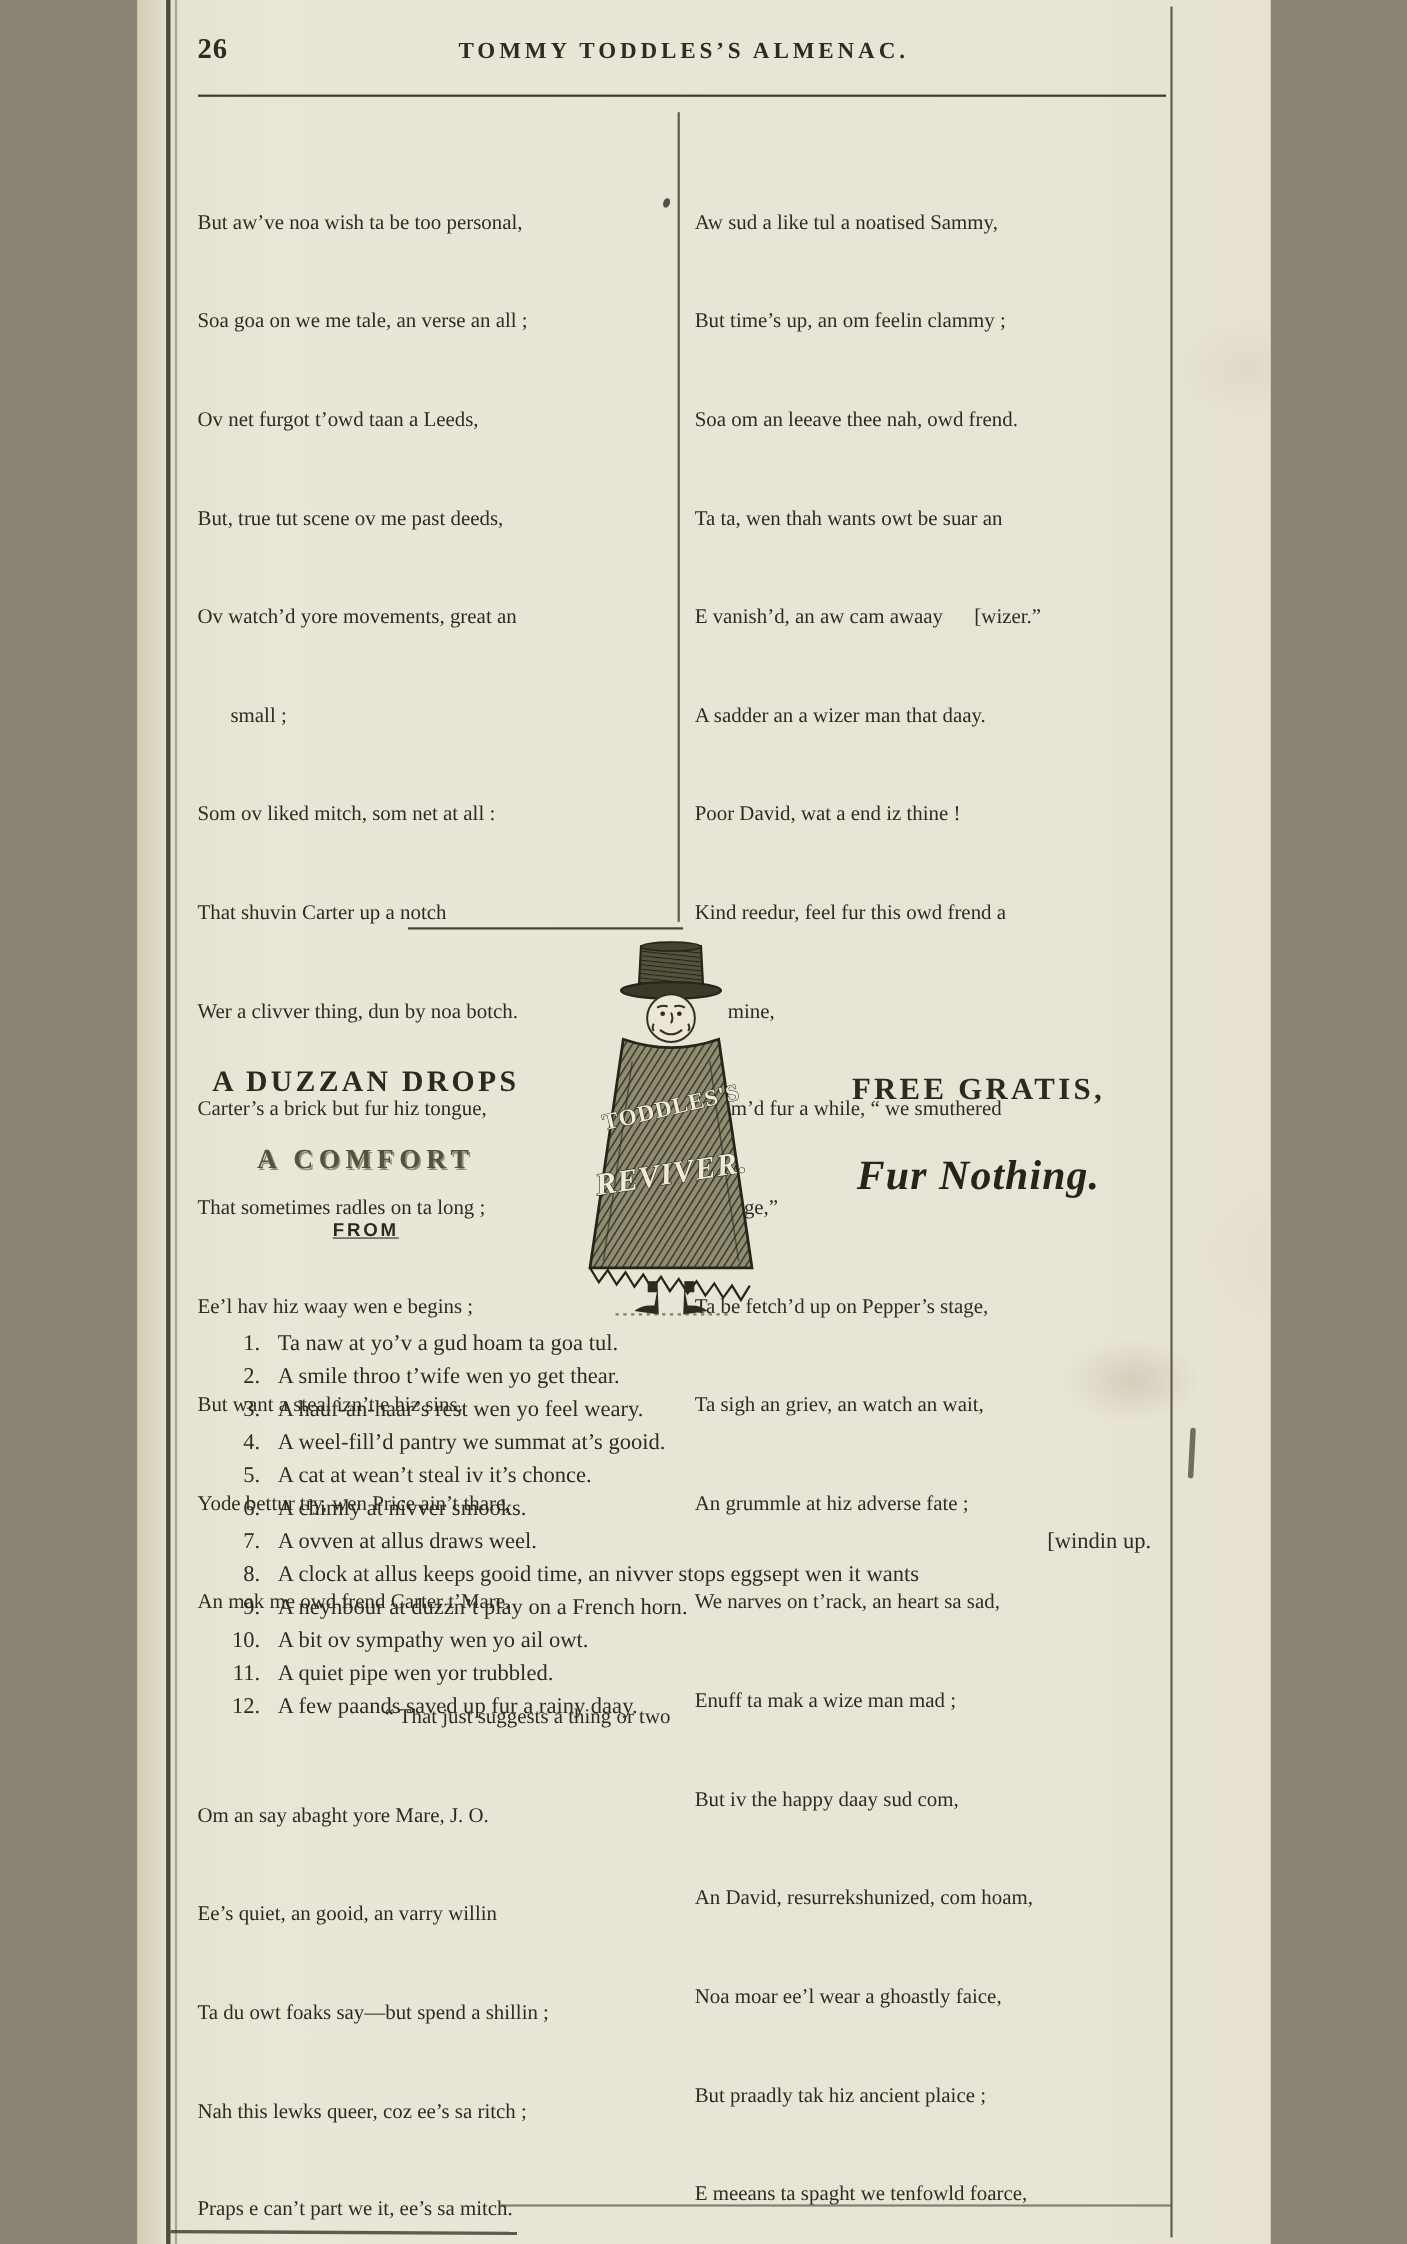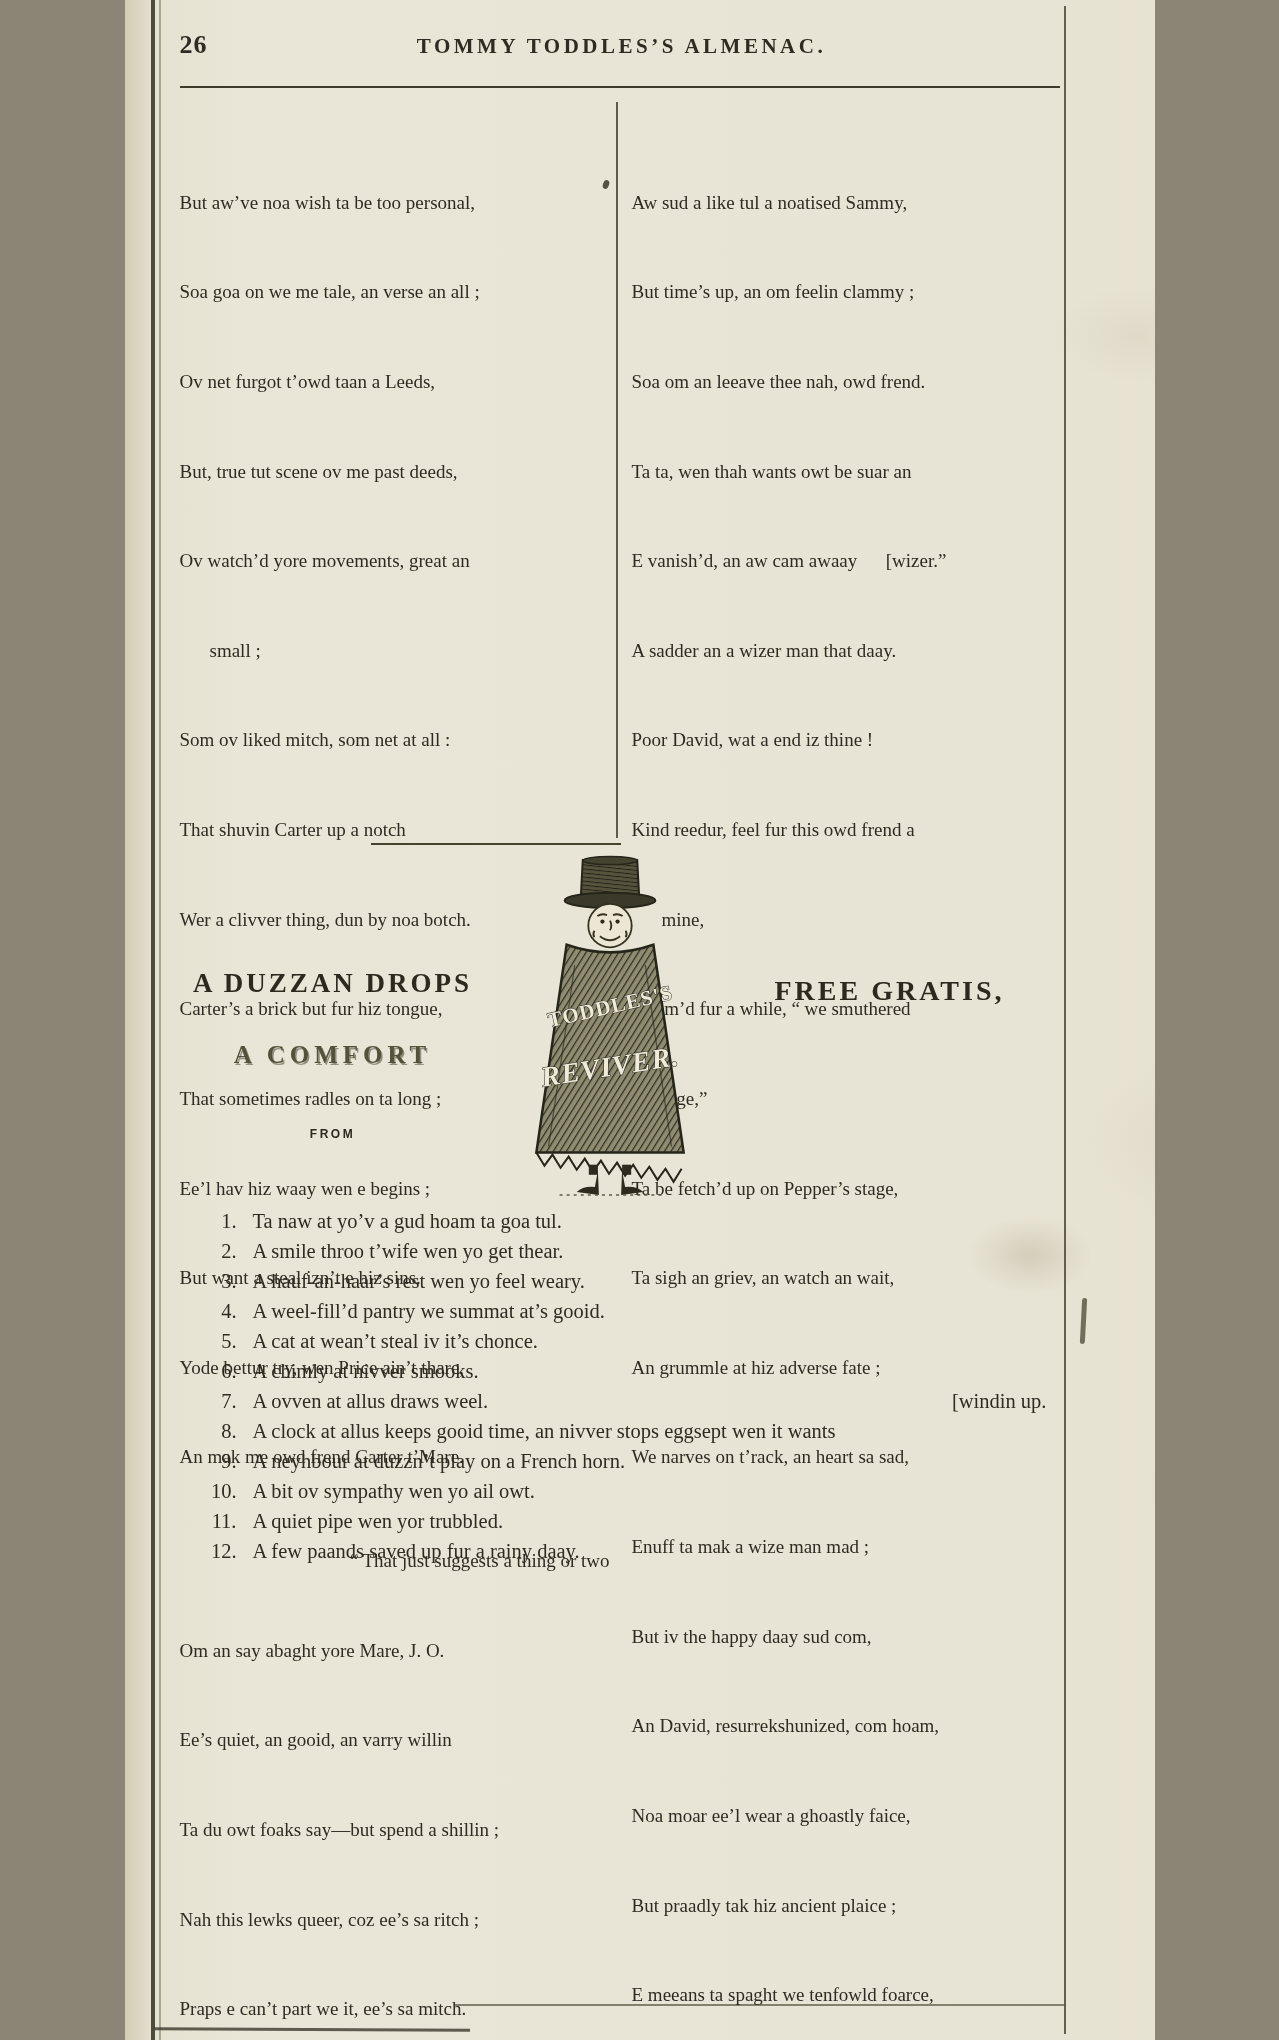--- a/index.html
+++ b/index.html
@@ -35,21 +35,21 @@
   .col-divider { position:absolute; left:436px; top:0; width:2px; height:736px; background:#45432f; opacity:.85; }
   .vline.indent { padding-left:30px; }
   .vline.stanza { margin-top:14px;text-align:right; }
 
   .mid-rule { position:absolute; left:246px; top:843px; width:250px; height:2px; background:#45432f; }
 
   .promo-left { position:absolute; left:48px; top:968px; width:320px; text-align:center; }
   .duzzan { font-size:27px; font-weight:bold; letter-spacing:3px; color:#2c2a1e; }
   .comfort { margin-top:42px; font-size:25px; font-weight:bold; letter-spacing:5px; color:#55523c;
              text-shadow:1.5px 1.5px 0 rgba(40,38,25,.45); }
-  .from { margin-top:58px; font-family:"Liberation Sans","DejaVu Sans",sans-serif; font-size:12px; font-weight:bold; letter-spacing:2.5px; color:#2c2a1e; }
+  .from { margin-top:40px; font-family:"Liberation Sans","DejaVu Sans",sans-serif; font-size:17px; font-weight:bold; letter-spacing:2.5px; color:#2c2a1e;text-decoration:underline; }
 
   .figure-wrap { position:absolute; left:378px; top:852px; width:214px; height:348px; }
 
   .promo-right { position:absolute; left:600px; top:975px; width:330px; text-align:center; }
   .gratis { font-size:28px; font-weight:bold; letter-spacing:3px; color:#2c2a1e; }
   .nothing { margin-top:40px; font-size:38px; font-weight:bold; font-style:italic; letter-spacing:1px; color:#26241a; }
 
   .benefits { position:absolute; left:72px; top:1206px; width:866px; font-size:20.5px; }
   .list-row { display:flex; align-items:baseline; line-height:30px; }
   .num { width:40px; text-align:right; flex:none; }
@@ -262,20 +262,21 @@
         <rect x="117" y="310" width="9" height="10"></rect>
         <path d="M93 316 l-3 16 q-12 -1 -18 5 l22 3 z"></path>
         <path d="M117 316 l3 16 q12 -1 18 5 l-22 3 z"></path>
       </g>
       <line x1="55" y1="340" x2="160" y2="340" stroke="#55533e" stroke-width="2" stroke-dasharray="3 4" opacity=".7"></line>
     </svg>
   </div>
 
   <div class="promo-right">
     <div class="gratis">FREE GRATIS,</div>
+    <div class="nothing">Fur Nothing.</div>
   </div>
 
   <div class="benefits">
 
       <div class="list-row">
         <span class="num">1.</span>
         <span class="txt">Ta naw at yo’v a gud hoam ta goa tul.</span>
         <span class="note"></span>
       </div>
 

